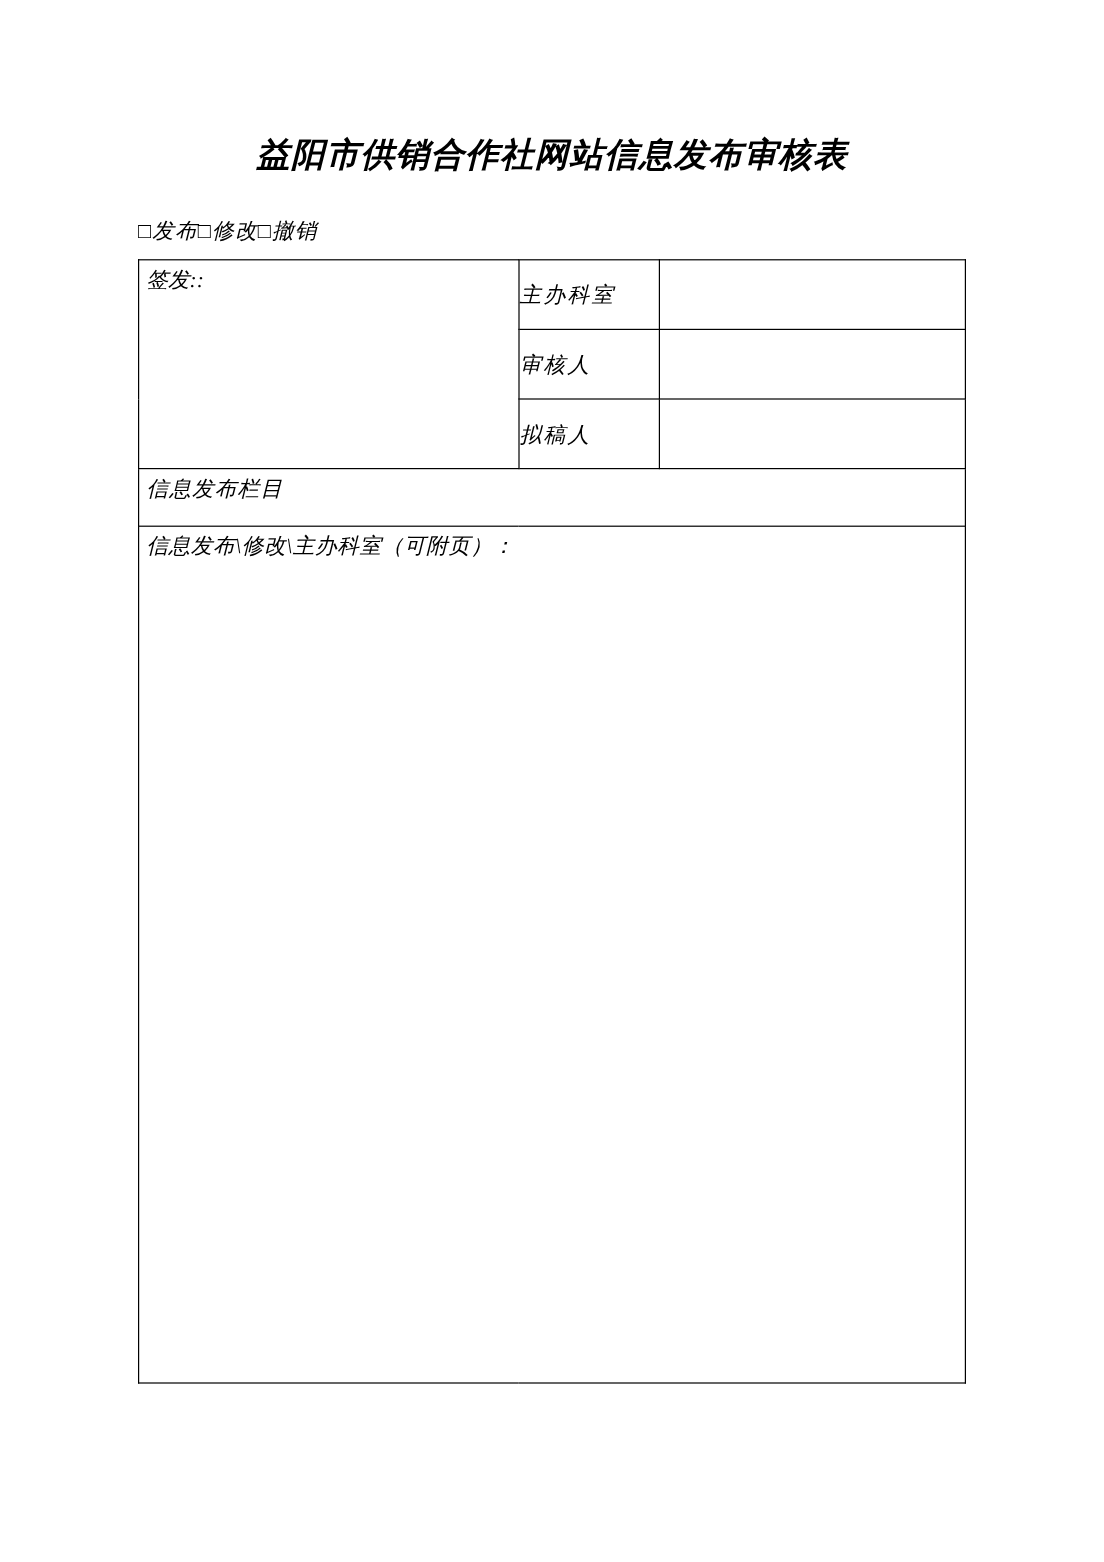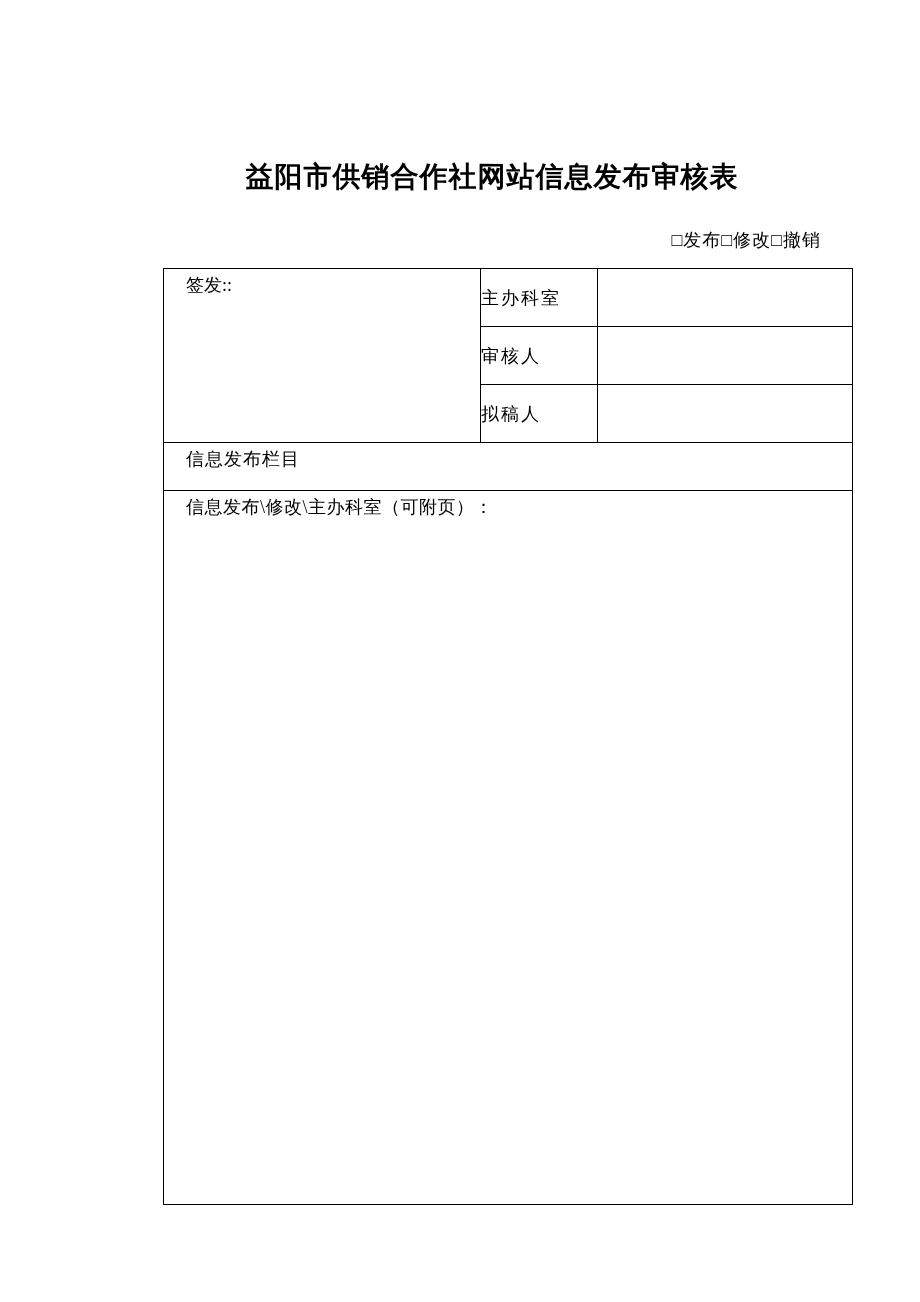--- a/index.html
+++ b/index.html
@@ -1,33 +1,33 @@
 <!DOCTYPE html>
 <html><head>
   <meta charset="utf-8">
   <style>
-    * { margin: 16px; padding: 0; box-sizing: border-box; }
+    * { margin: 0; padding: 0; box-sizing: border-box; font-style: italic; }
     body {
       width: 920px;
       height: 1302px;
       background: #ffffff;
       font-family: "SimSun", "宋体", serif;
       color: #000000;
       padding: 110px 115px 0 115px;
     }
     .title {
       text-align: center;
       font-size: 28px;
       font-weight: bold;
       font-family: "SimHei", "黑体", sans-serif;
       margin-bottom: 32px;
       letter-spacing: 1px;
     }
     .subtitle {
-      text-align: right;
+      text-align: left;
       font-size: 18px;
       margin-bottom: 12px;
       letter-spacing: 1px;
     }
     table.form-table {
       width: 100%;
       border-collapse: collapse;
       table-layout: fixed;
       border-radius: 27px;
     }

